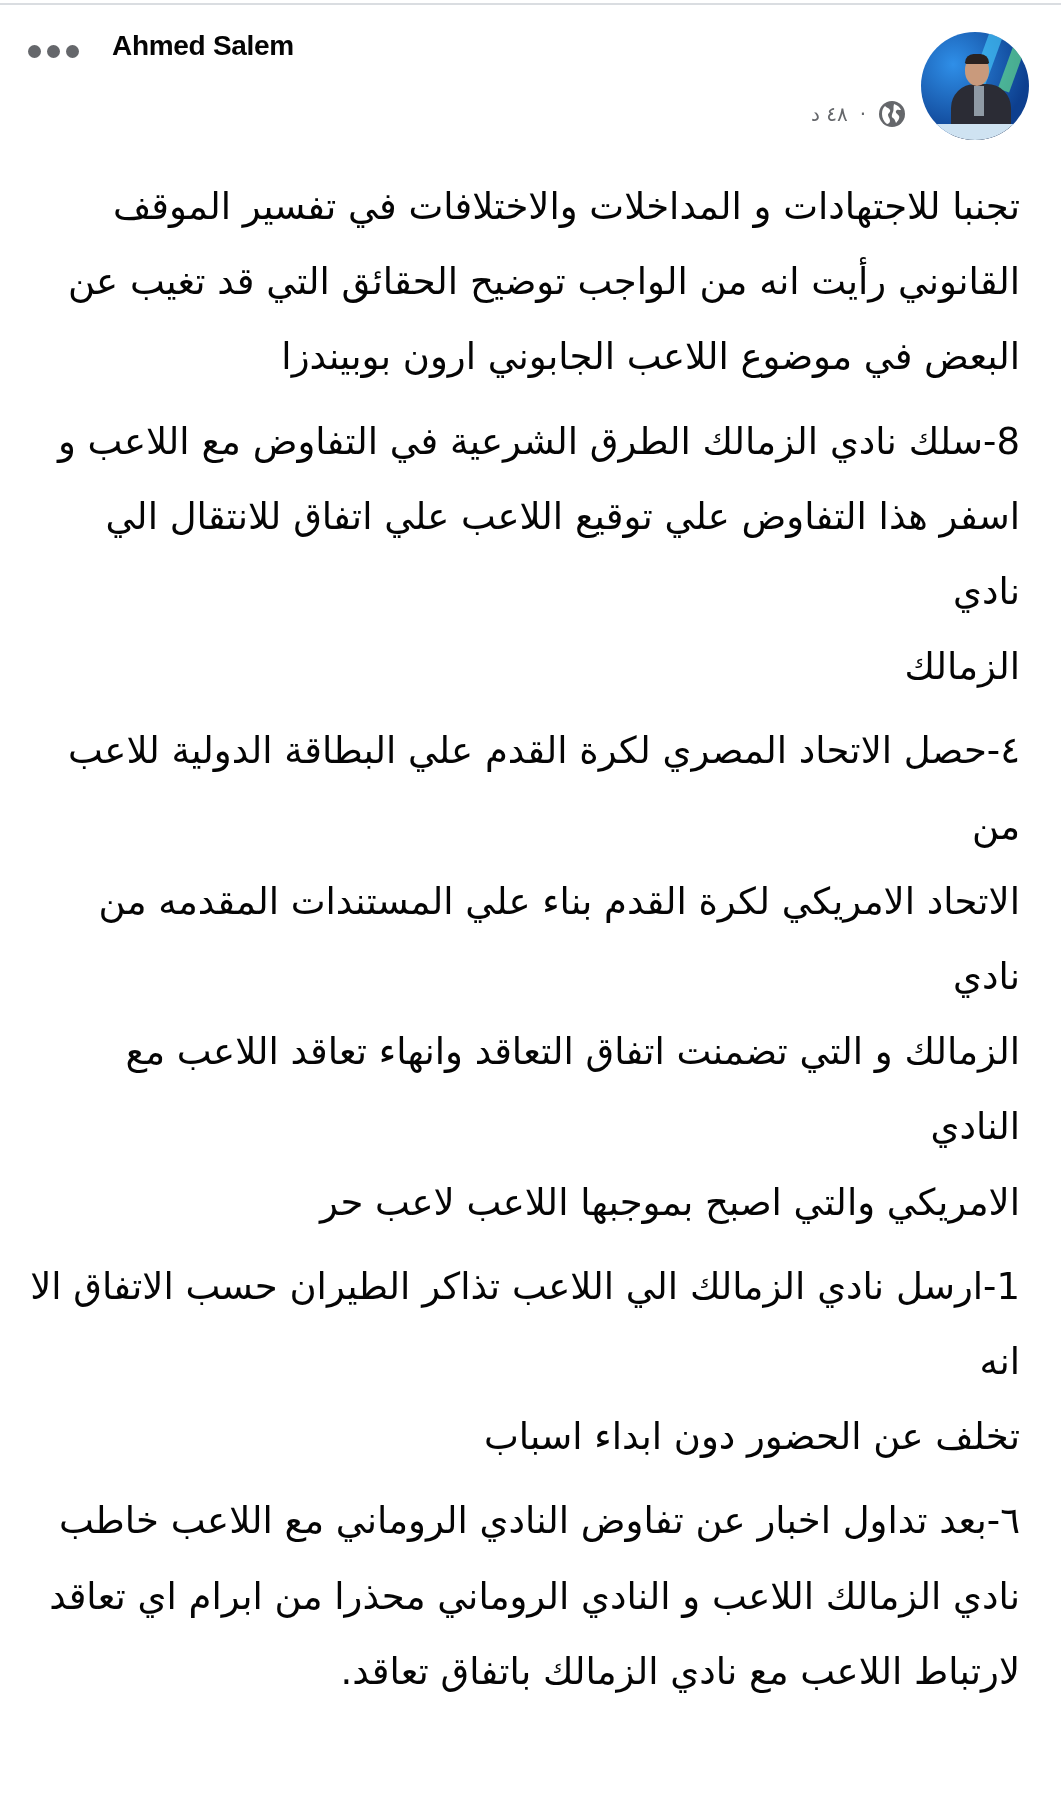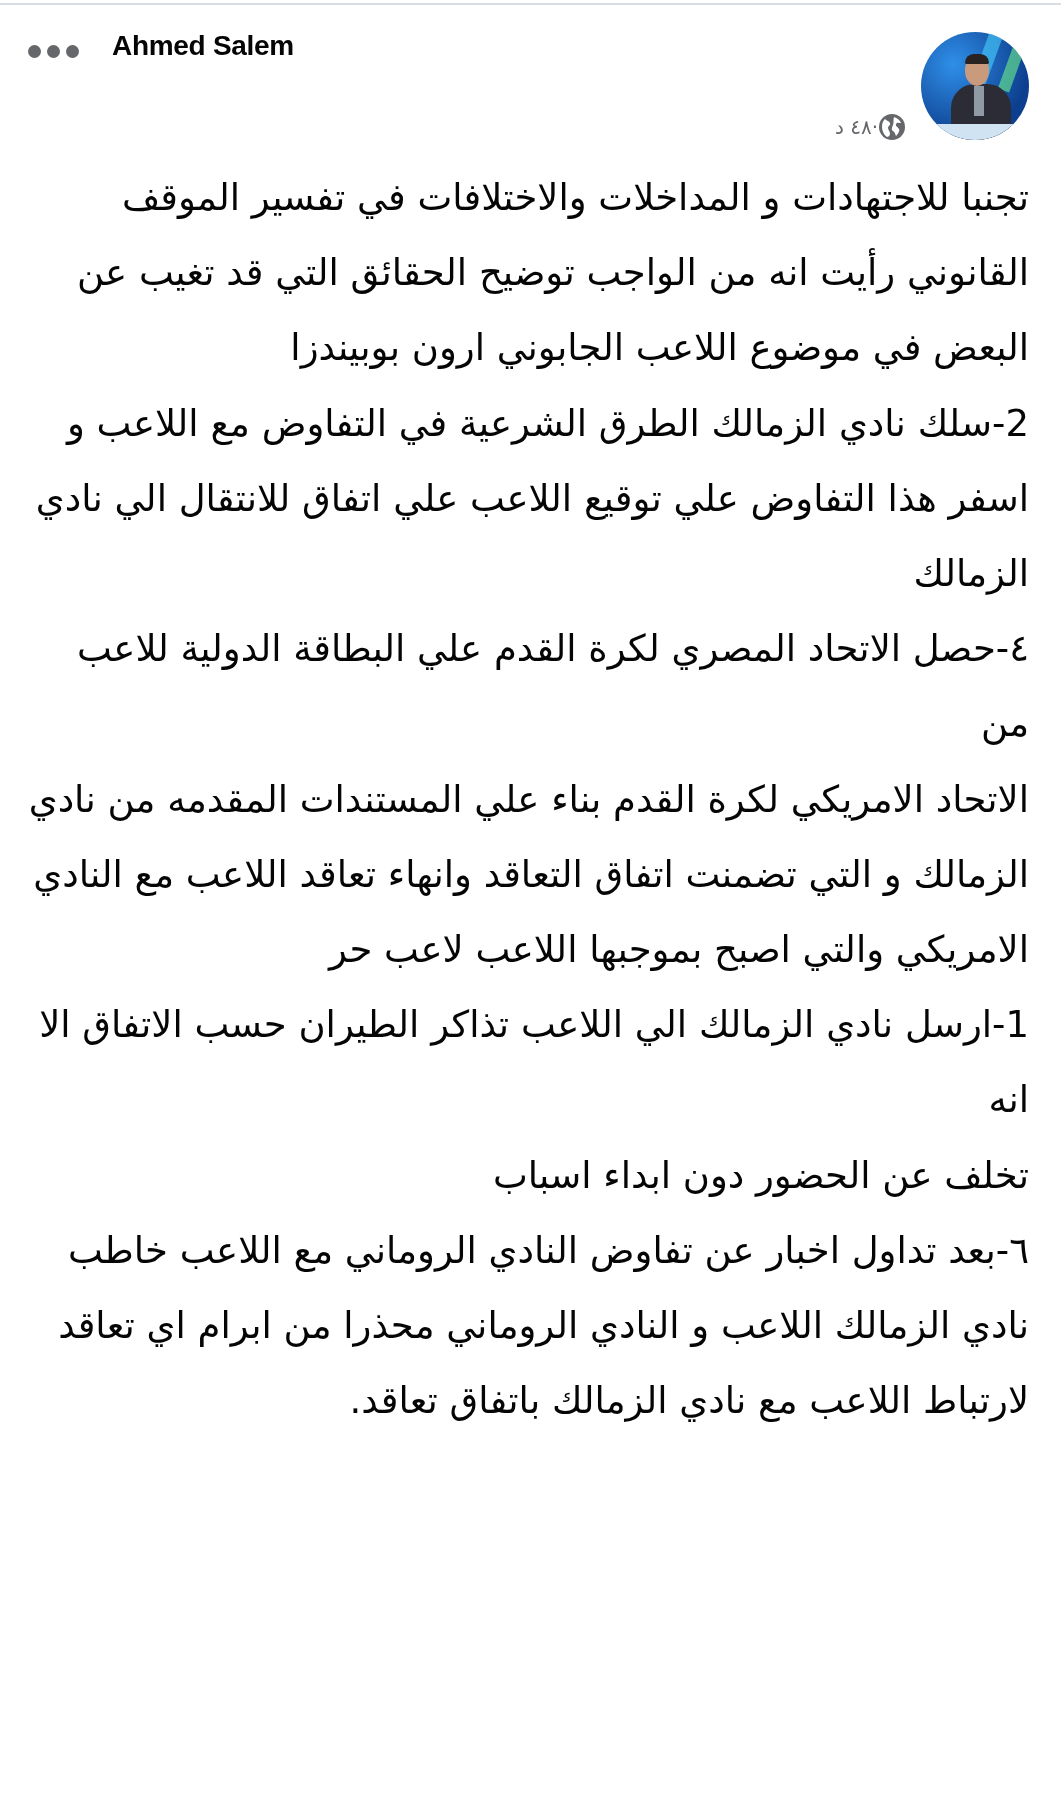--- a/index.html
+++ b/index.html
@@ -9,24 +9,24 @@
   .more-dots span { width: 13px; height: 13px; border-radius: 50%; background: #65676b; display: block; }
   .author-name { position: absolute; left: 112px; top: 30px; font-family: "Liberation Sans", sans-serif; font-weight: bold; font-size: 28px; color: #050505; letter-spacing: -0.3px; cursor: pointer; }
   .avatar { position: absolute; left: 921px; top: 32px; width: 108px; height: 108px; border-radius: 50%; overflow: hidden; background: radial-gradient(circle at 30% 30%, #2f8fe8, #0d3f8f 70%); cursor: pointer; }
   .avatar .stripe1 { position: absolute; left: 60px; top: -10px; width: 14px; height: 70px; background: #4ad0ff; transform: rotate(20deg); opacity: .6; }
   .avatar .stripe2 { position: absolute; left: 85px; top: 10px; width: 12px; height: 50px; background: #6ef08a; transform: rotate(20deg); opacity: .6; }
   .avatar .head { position: absolute; left: 44px; top: 24px; width: 24px; height: 30px; border-radius: 45% 45% 50% 50%; background: #c99a7c; }
   .avatar .hair { position: absolute; left: 44px; top: 22px; width: 24px; height: 10px; border-radius: 12px 12px 2px 2px; background: #2a2220; }
   .avatar .suit { position: absolute; left: 30px; top: 52px; width: 60px; height: 60px; border-radius: 24px 24px 0 0; background: #2b2c35; }
   .avatar .shirt { position: absolute; left: 53px; top: 54px; width: 10px; height: 30px; background: #8f9aa5; }
   .avatar .desk { position: absolute; left: 0; top: 92px; width: 108px; height: 16px; background: #cfe3f2; }
-  .meta { position: absolute; right: 155px; top: 100px; display: flex; flex-direction: row-reverse; align-items: center; gap: 0; color: #65676b; font-family: "DejaVu Sans", sans-serif; font-size: 20px; direction: rtl; margin-top: 13px; }
+  .meta { position: absolute; right: 155px; top: 100px; display: flex; flex-direction: row-reverse; align-items: center; gap: 12px; color: #65676b; font-family: "DejaVu Sans", sans-serif; font-size: 20px; direction: rtl; }
   .globe { width: 28px; height: 28px; display: block; }
   .post-body { position: absolute; right: 32px; top: 160px; width: 1010px; direction: rtl; text-align: right; font-family: "DejaVu Sans", sans-serif; font-size: 37px; line-height: 75.2px; color: #050505; }
-  .post-body .para { margin: 0; white-space: pre-line; }
+  .post-body .para { margin: 9px; white-space: pre-line; }
 </style>
 </head>
 <body>
 
 <div class="top-rule"></div>
 
 <div class="more-dots">
   <span></span>
   <span></span>
   <span></span>
@@ -51,21 +51,21 @@
     <circle cx="14" cy="14" r="13" fill="#65676b"></circle>
     <path d="M7 6 C9 8 11 8 12 10 C13 12 10 13 10 15 C10 17 12 18 12 21 C12 23 10 24 9 24 C6 22 4 18 4 14 C4 10 5 8 7 6 Z" fill="#ffffff"></path>
     <path d="M16 4 C19 5 22 7 23 10 C21 10 19 9 18 11 C17 13 20 14 21 16 C22 18 20 21 18 23 C17 21 17 19 15 18 C13 17 14 14 15 12 C16 10 15 7 16 4 Z" fill="#ffffff"></path>
   </svg>
 </div>
 
 <div class="post-body">
   <p class="para">تجنبا للاجتهادات و المداخلات والاختلافات في تفسير الموقف
 القانوني رأيت انه من الواجب توضيح الحقائق التي قد تغيب عن
 البعض في موضوع اللاعب الجابوني ارون بوبيندزا</p>
-  <p class="para">2-سلك نادي الزمالك الطرق الشرعية في التفاوض مع اللاعب و
+  <p class="para">8-سلك نادي الزمالك الطرق الشرعية في التفاوض مع اللاعب و
 اسفر هذا التفاوض علي توقيع اللاعب علي اتفاق للانتقال الي نادي
 الزمالك</p>
   <p class="para">٤-حصل الاتحاد المصري لكرة القدم علي البطاقة الدولية للاعب من
 الاتحاد الامريكي لكرة القدم بناء علي المستندات المقدمه من نادي
 الزمالك و التي تضمنت اتفاق التعاقد وانهاء تعاقد اللاعب مع النادي
 الامريكي والتي اصبح بموجبها اللاعب لاعب حر</p>
   <p class="para">1-ارسل نادي الزمالك الي اللاعب تذاكر الطيران حسب الاتفاق الا انه
 تخلف عن الحضور دون ابداء اسباب</p>
   <p class="para">٦-بعد تداول اخبار عن تفاوض النادي الروماني مع اللاعب خاطب
 نادي الزمالك اللاعب و النادي الروماني محذرا من ابرام اي تعاقد

